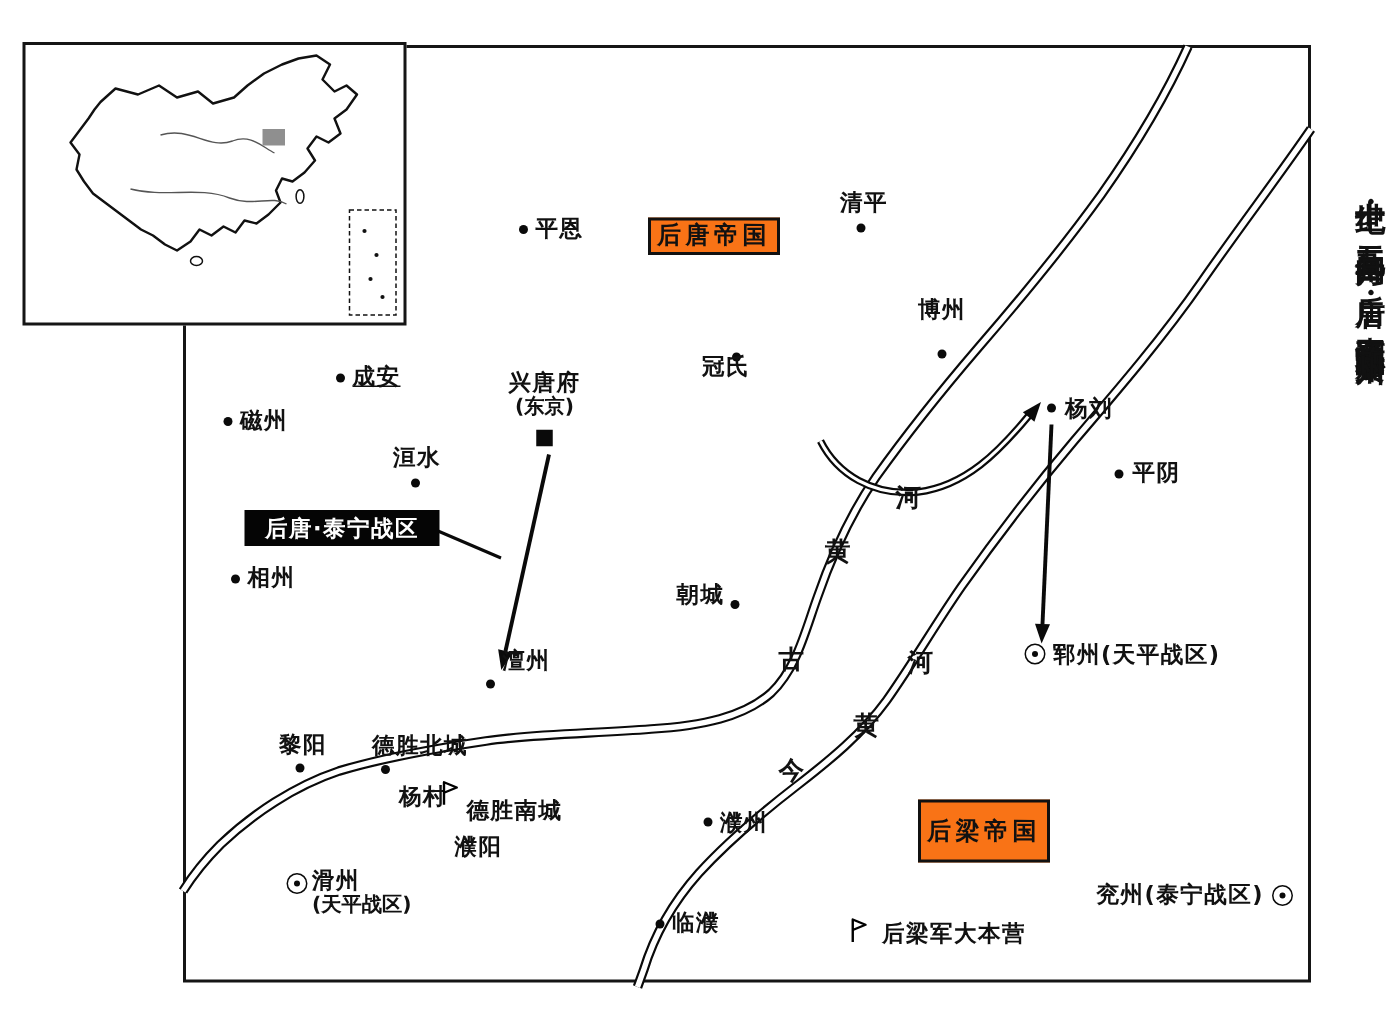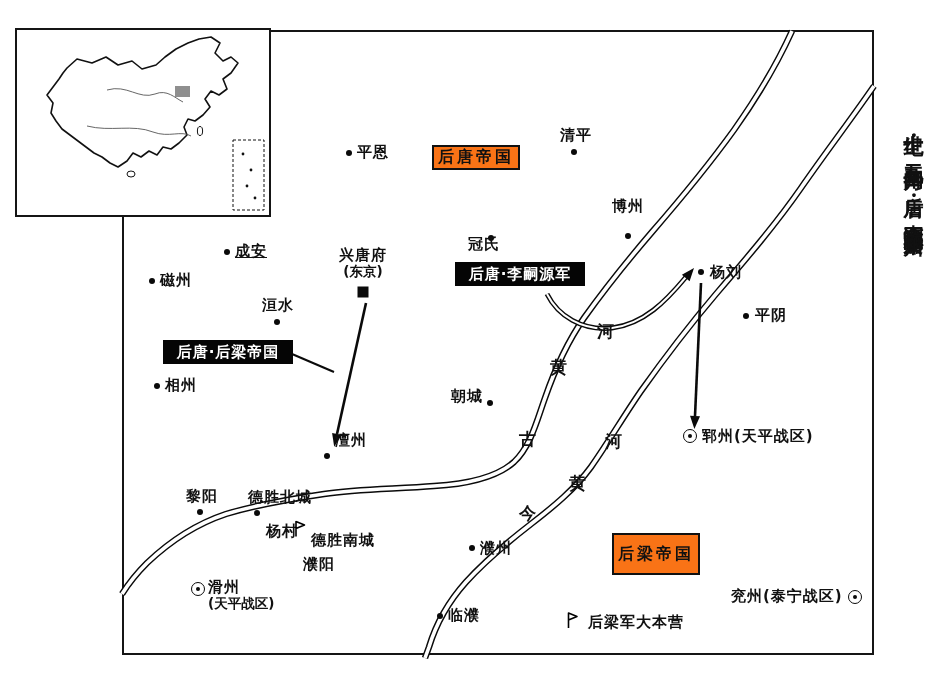--- a/index.html
+++ b/index.html
@@ -136,22 +136,21 @@
       <div class="river-char" style="left: 550px; top: 356px;">黄</div>
       <div class="river-char" style="left: 519px; top: 428px;">古</div>
       <div class="river-char" style="left: 605px; top: 430px;">河</div>
       <div class="river-char" style="left: 569px; top: 472px;">黄</div>
       <div class="river-char" style="left: 519px; top: 502px;">今</div>
     </div>
 
   <div class="empire-label" style="left:432px; top:145px; width:88px; height:25px;">后唐帝国</div>
   <div class="empire-label" style="left:612px; top:533px; width:88px; height:42px;">后梁帝国</div>
 
-  <div class="army-label" style="left:455px; top:262px; width:130px; height:24px;">后唐·李嗣源军</div>
-  <div class="army-label" style="left:163px; top:340px; width:130px; height:24px;">后唐·后梁帝国</div>
+  <div class="army-label" style="left:163px; top:340px; width:130px; height:24px;">后唐·泰宁战区</div>
 
   <div id="legend">
     <span>
       <svg width="13" height="17" viewBox="0 0 13 17">
         <path d="M2.5,16 L2.5,1 L11,4.5 L2.5,8" fill="#fff" stroke="#000" stroke-width="1.6" stroke-linejoin="round"></path>
       </svg>
     </span>
     <span>后梁军大本营</span>
   </div>
 

